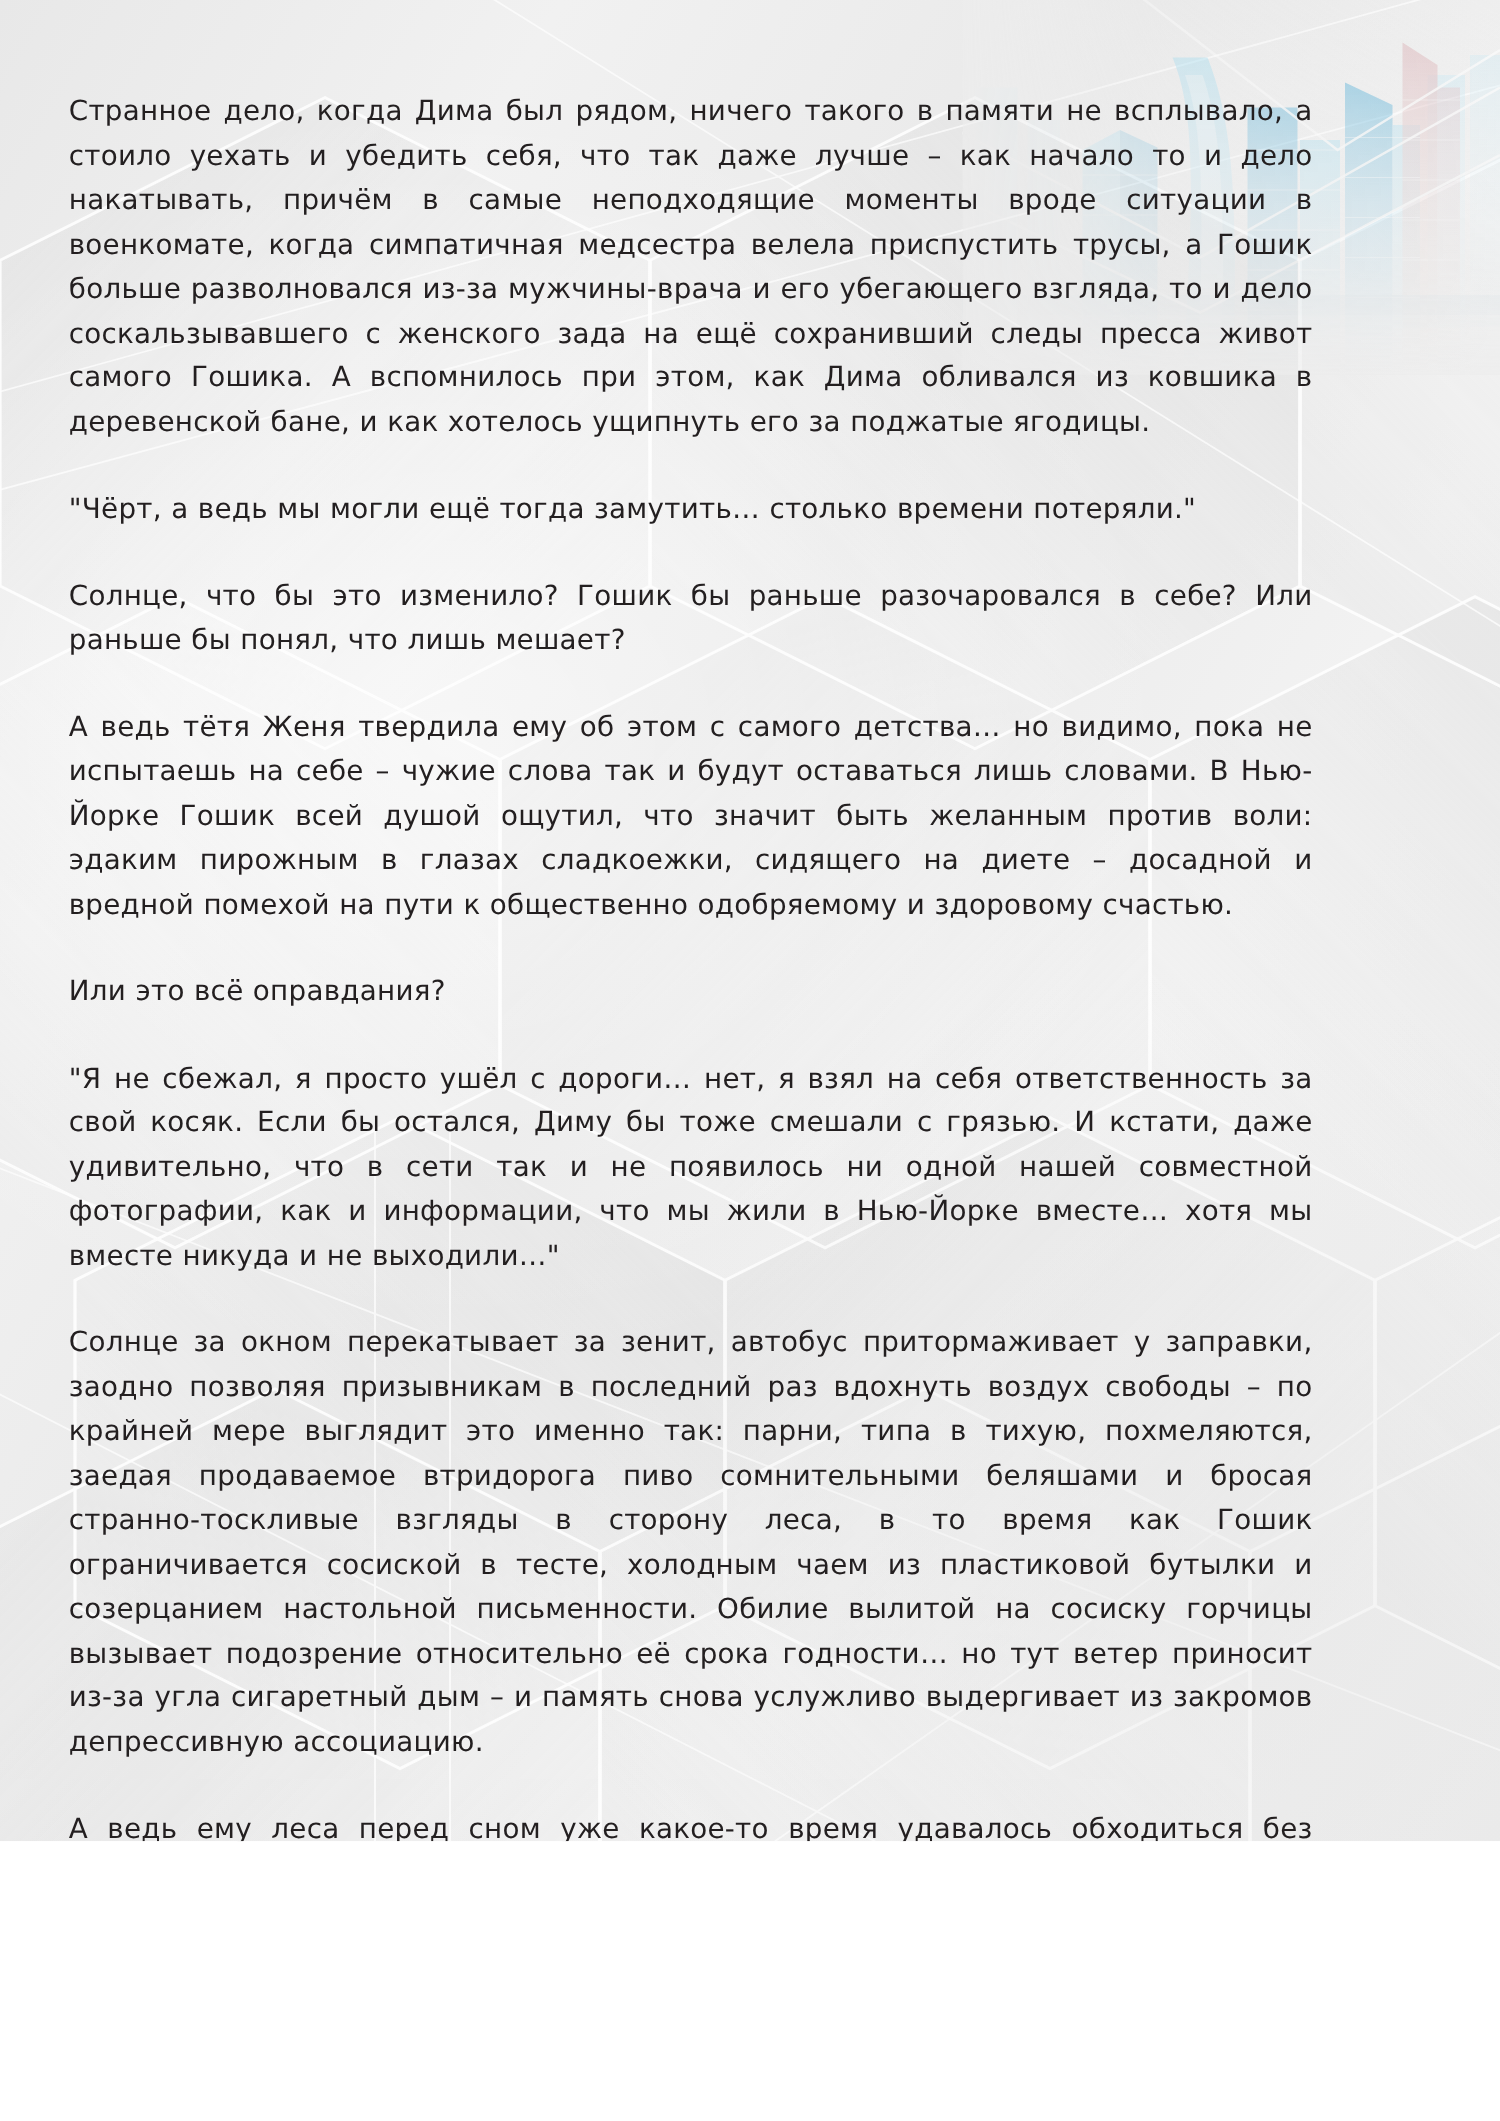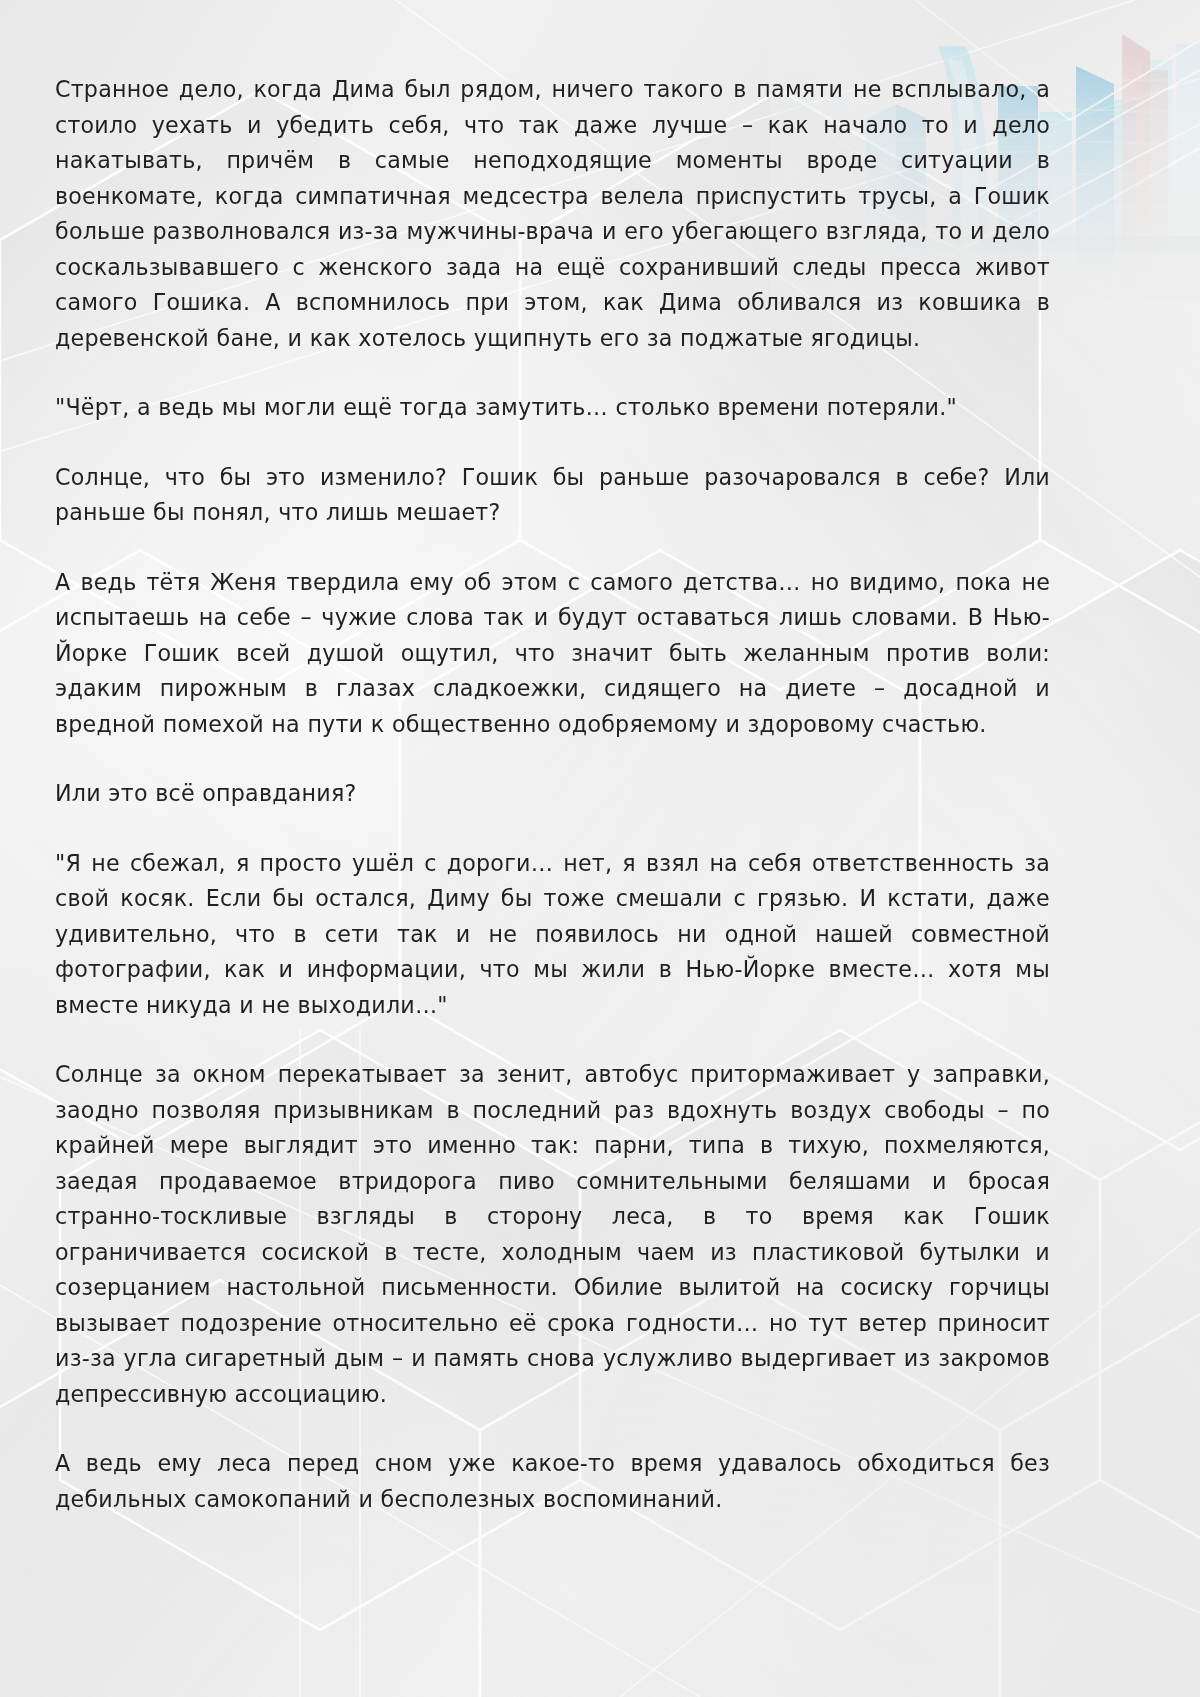--- a/index.html
+++ b/index.html
@@ -4,21 +4,21 @@
 <title>Document</title>
 <style>
   html, body {
     margin: 0;
     padding: 0;
     background: #ffffff;
   }
   .page {
     position: relative;
     width: 1200px;
-    height: 1697px;
+    height: 1473px;
     overflow: hidden;
     background: #eeeeee;
     font-family: "DejaVu Sans", "Liberation Sans", sans-serif;
   }
 
   
   .bg-base {
     position: absolute;
     inset: 0;
     background:

